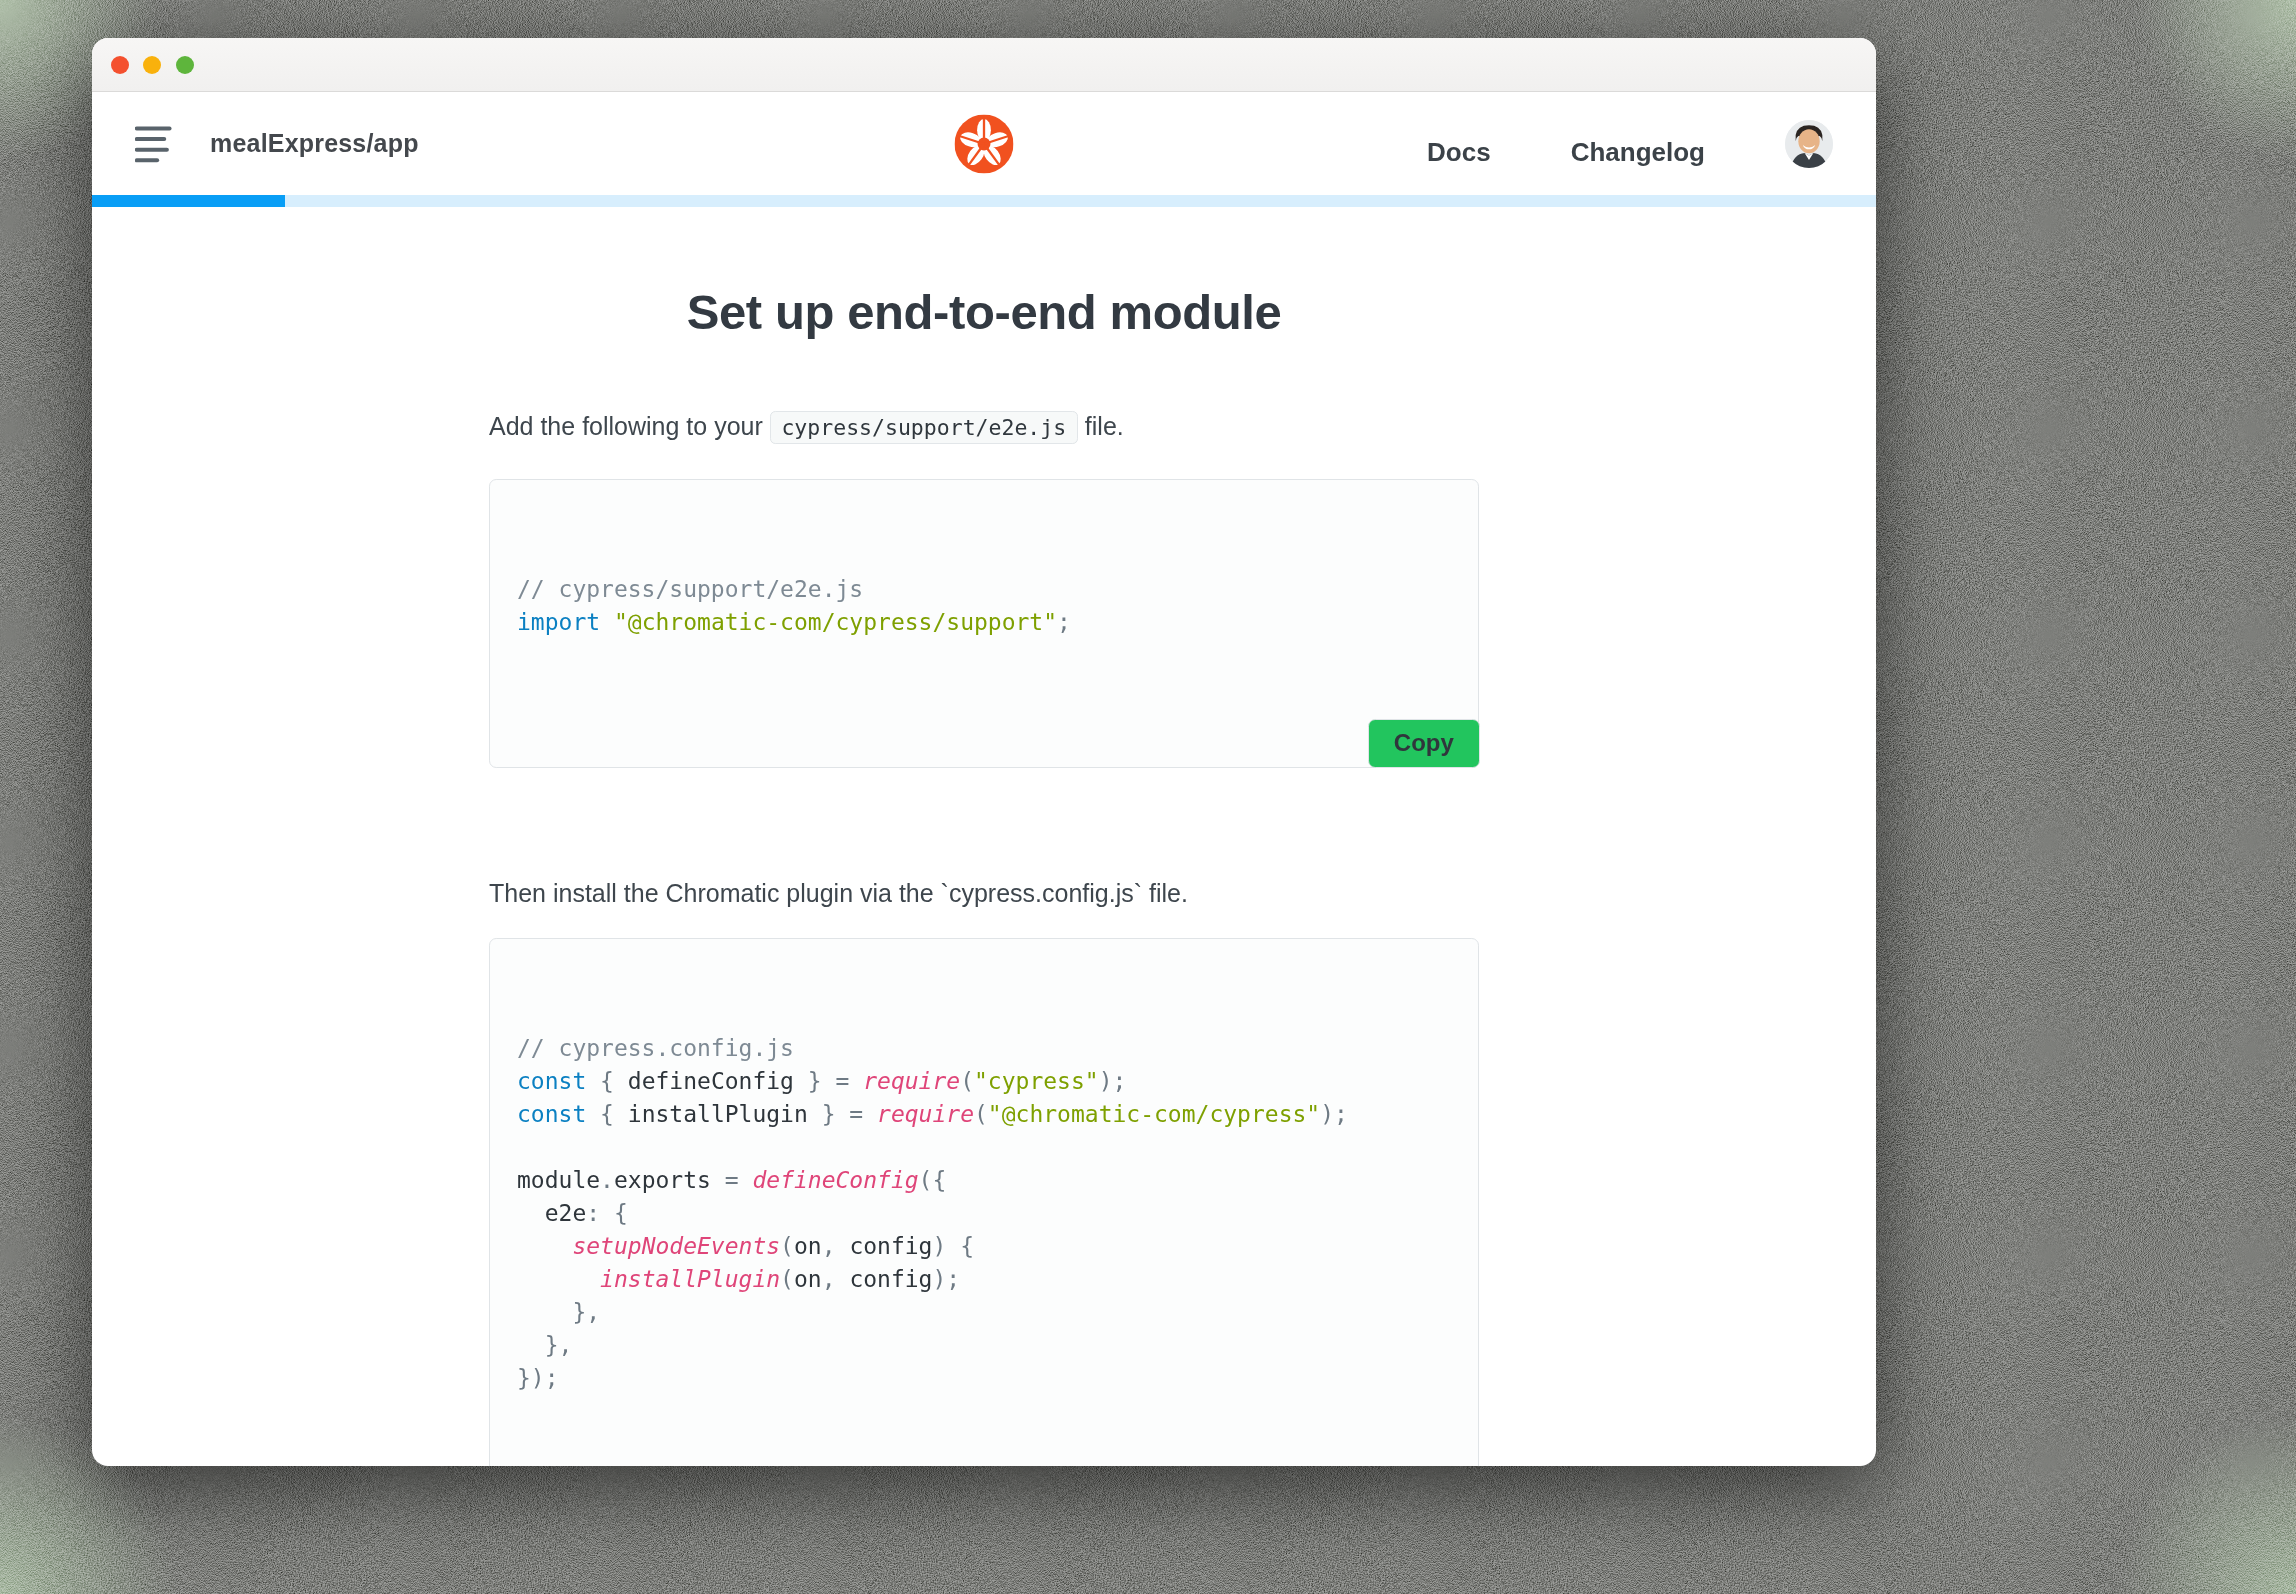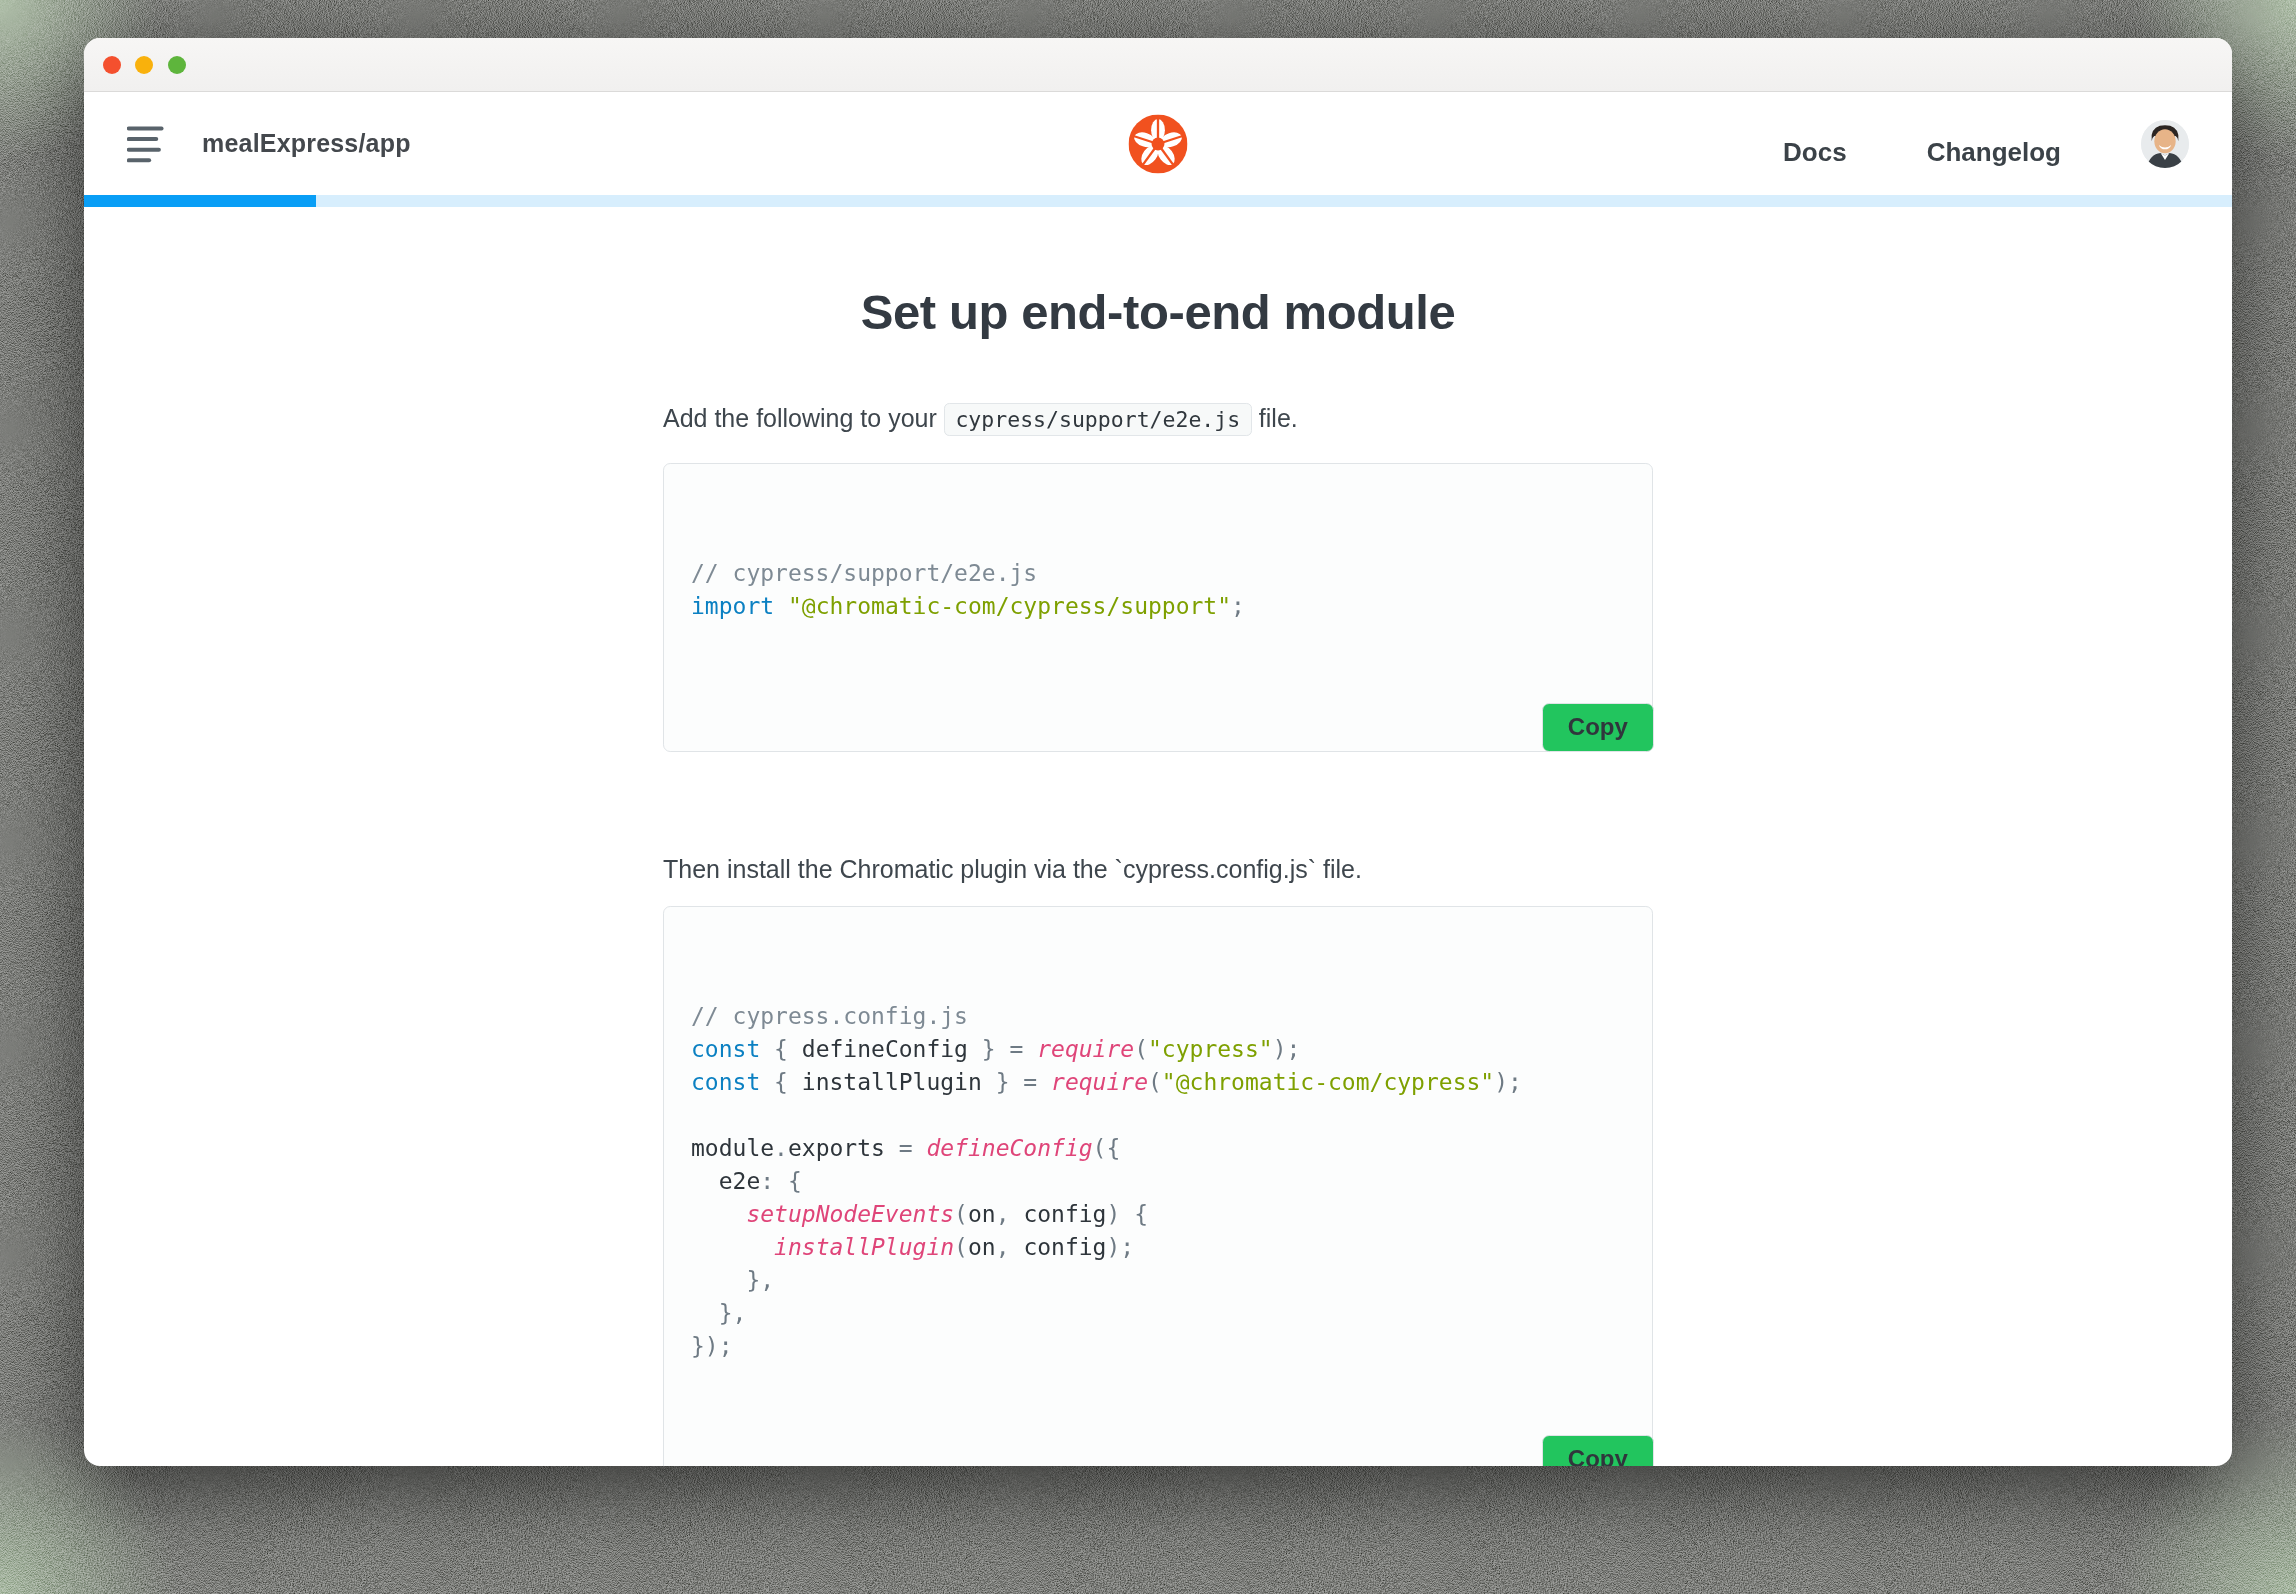--- a/index.html
+++ b/index.html
@@ -10,21 +10,21 @@
     background:
       radial-gradient(circle at 0% 0%,   rgba(124,153,113,.95), rgba(124,153,113,0) 161px),
       radial-gradient(circle at 100% 0%, rgba(124,153,113,.95), rgba(124,153,113,0) 161px),
       radial-gradient(circle at 0% 100%, rgba(110,140,100,.95), rgba(110,140,100,0) 179px),
       radial-gradient(circle at 100% 100%, rgba(110,140,100,.95), rgba(110,140,100,0) 179px),
       #23251f;
   }
   svg.noise { position:absolute; inset:0; width:100%; height:100%; opacity:.55; }
 
   .window {
-    position:absolute; left:84px; top:38px; width:2148px; height:1428px;
+    position:absolute; left:92px; top:38px; width:1784px; height:1428px;
     background:#fff; border-radius:16px; overflow:hidden;
     box-shadow:0 22.4px 81px rgba(0,0,0,.55);
   }
 
   
   .titlebar {
     height:54px; background:linear-gradient(#f7f6f5,#f1f0ef);
     border-bottom:1.8px solid #dbdad9; position:relative;
   }
   .lights { position:absolute; left:19px; top:18px; display:flex; gap:14.3px; }
@@ -47,21 +47,21 @@
 
   
   .progress { height:11.6px; background:var(--progress_track); }
   .progress-fill { height:100%; background:var(--accent_blue); }
 
   
   .content { display:flex; flex-direction:column; align-items:center; }
   .page-title {
     margin-top:77px; font-size:49px; font-weight:800; color:#333a42; letter-spacing:-0.4px;
   }
-  .para { width:990px; margin-top:64px; font-size:25px; color:#3e464d; line-height:28px; }
+  .para { width:990px; margin-top:64px; font-size:25px; color:#3e464d; line-height:44px; }
   .para.second { margin-top:103px; }
   .inline-code {
     font-family:"DejaVu Sans Mono", monospace; font-size:21.5px; color:#30373d;
     background:#f7f9f9; border:1.8px solid #e2e6e9; border-radius:5.4px; padding:2.7px 10.7px 3.6px;
   }
   .codeblock {
     position:relative; width:990px; margin-top:29px;
     background:#fcfdfd; border:1.8px solid #e0e4e7; border-radius:7.2px;
     padding:27px 27px 29px;
     font-family:"DejaVu Sans Mono", monospace; font-size:23px; line-height:33px;

